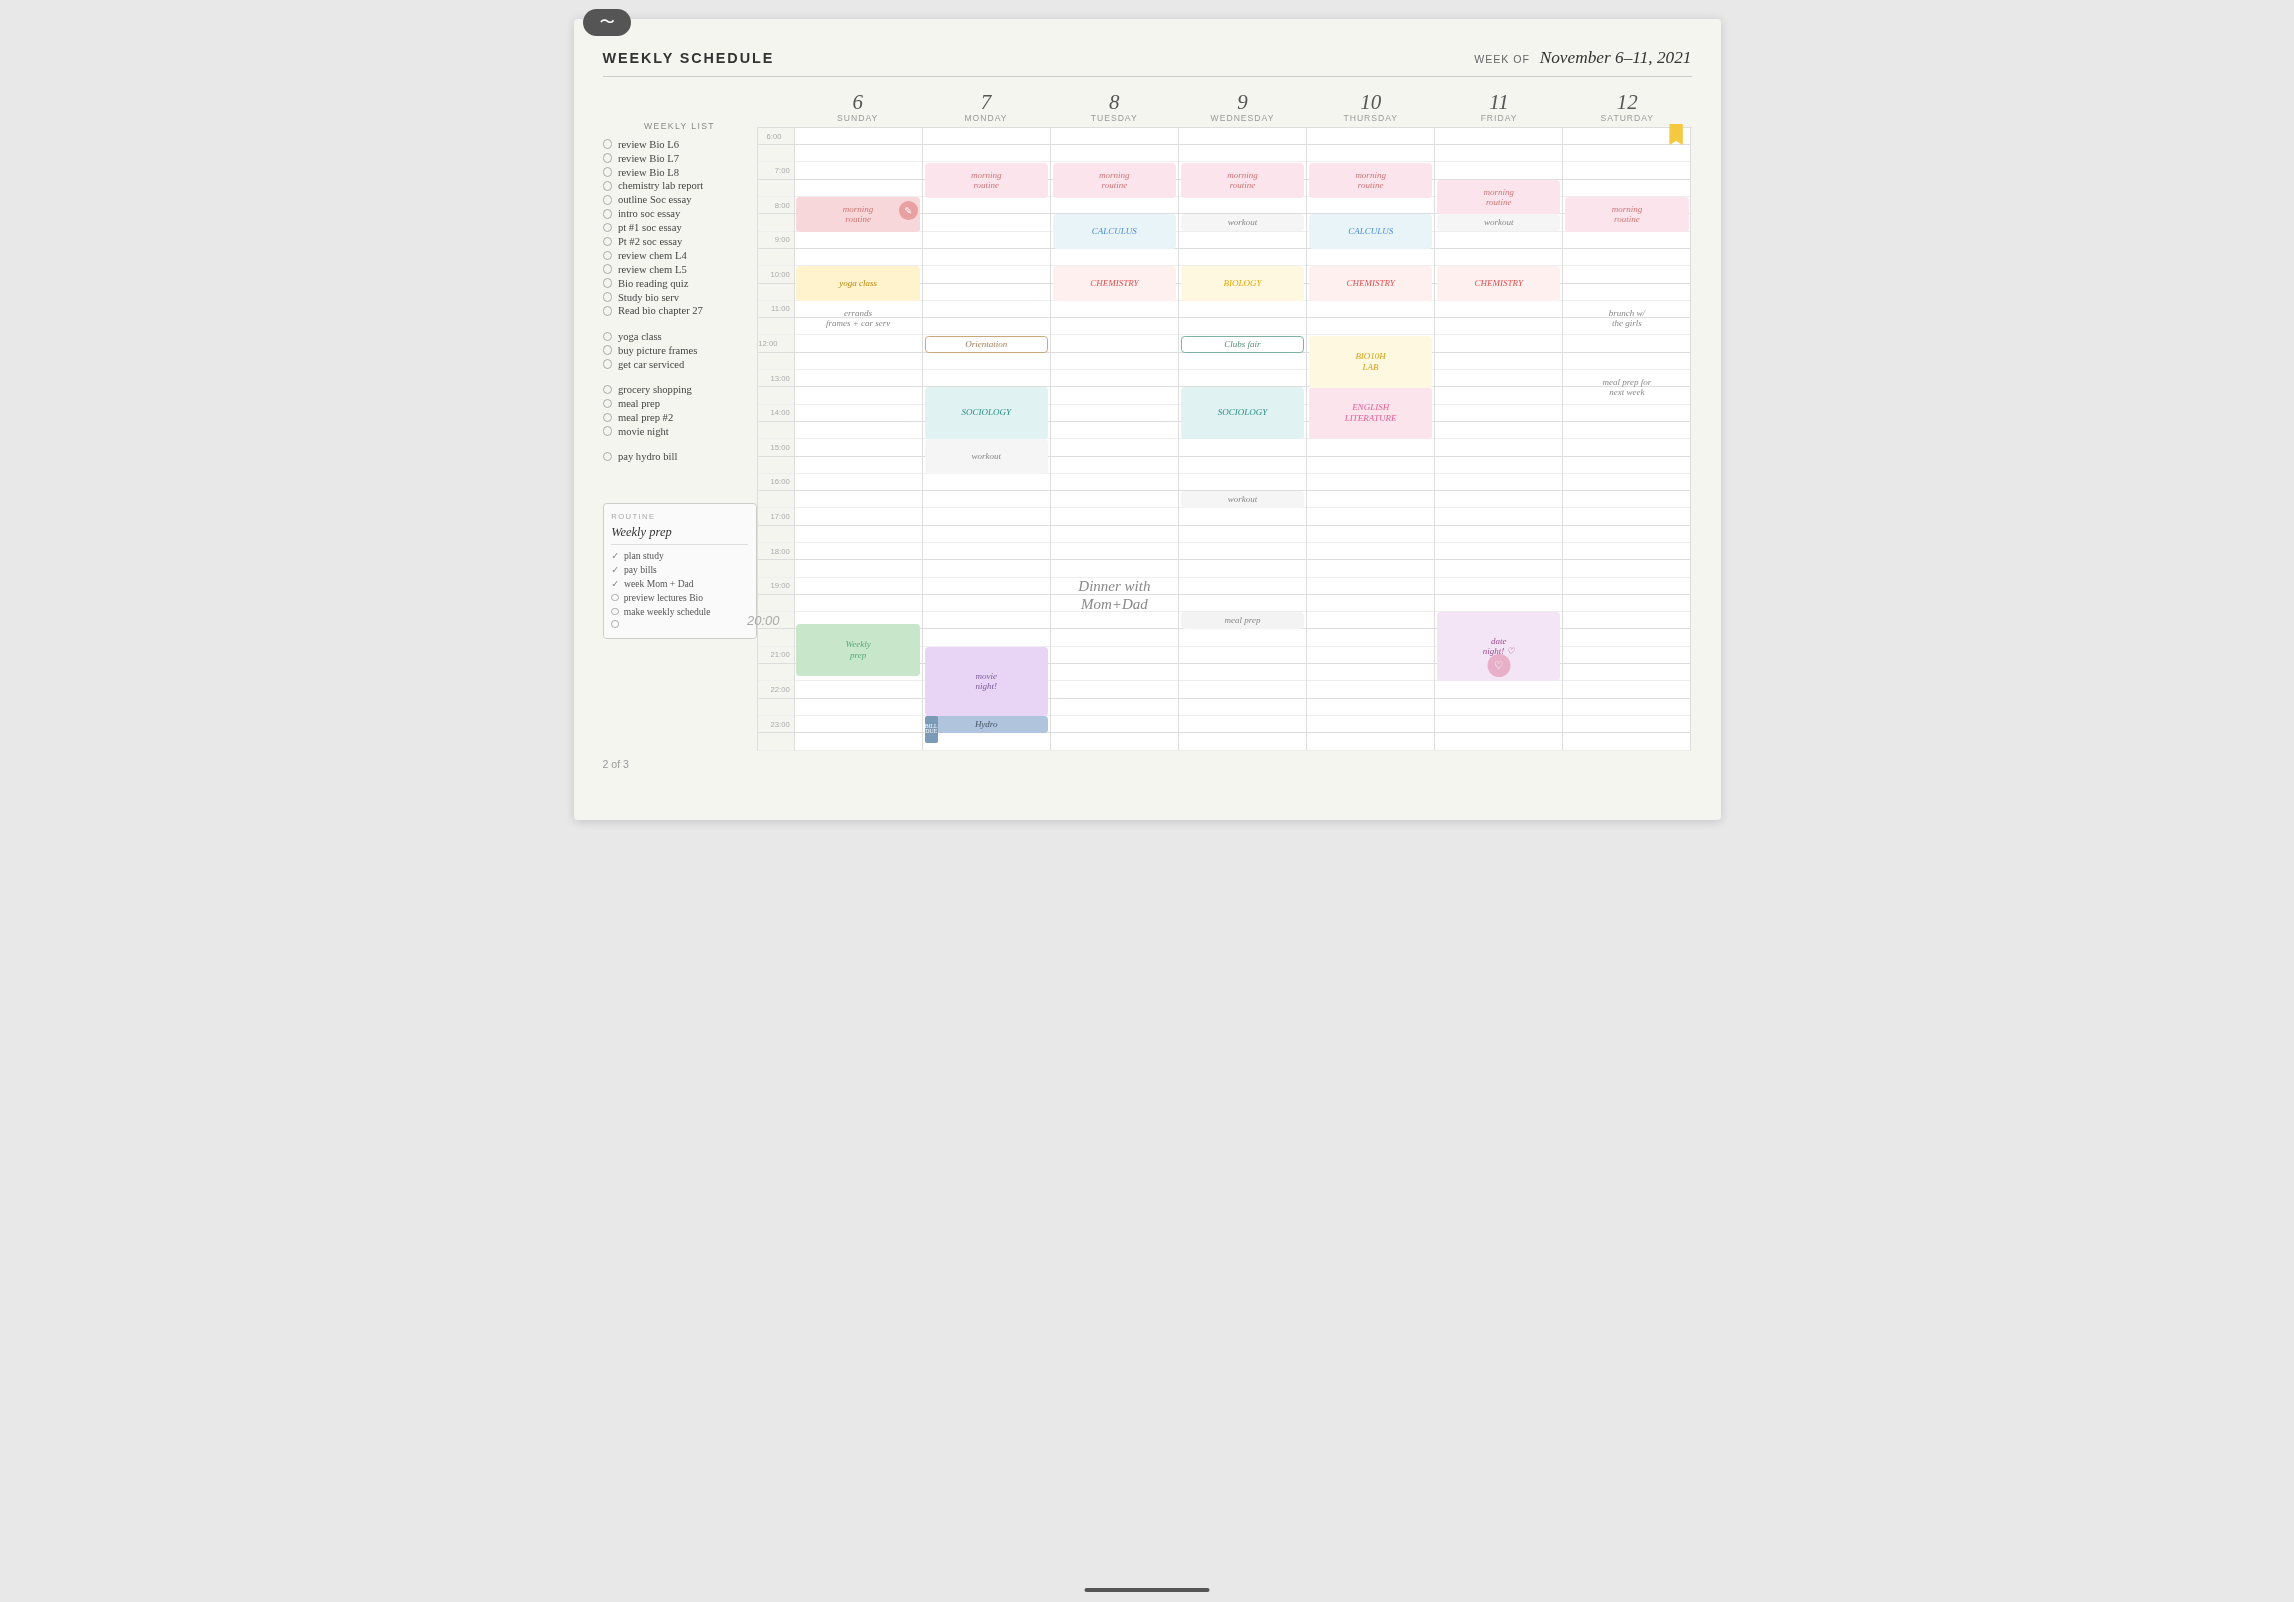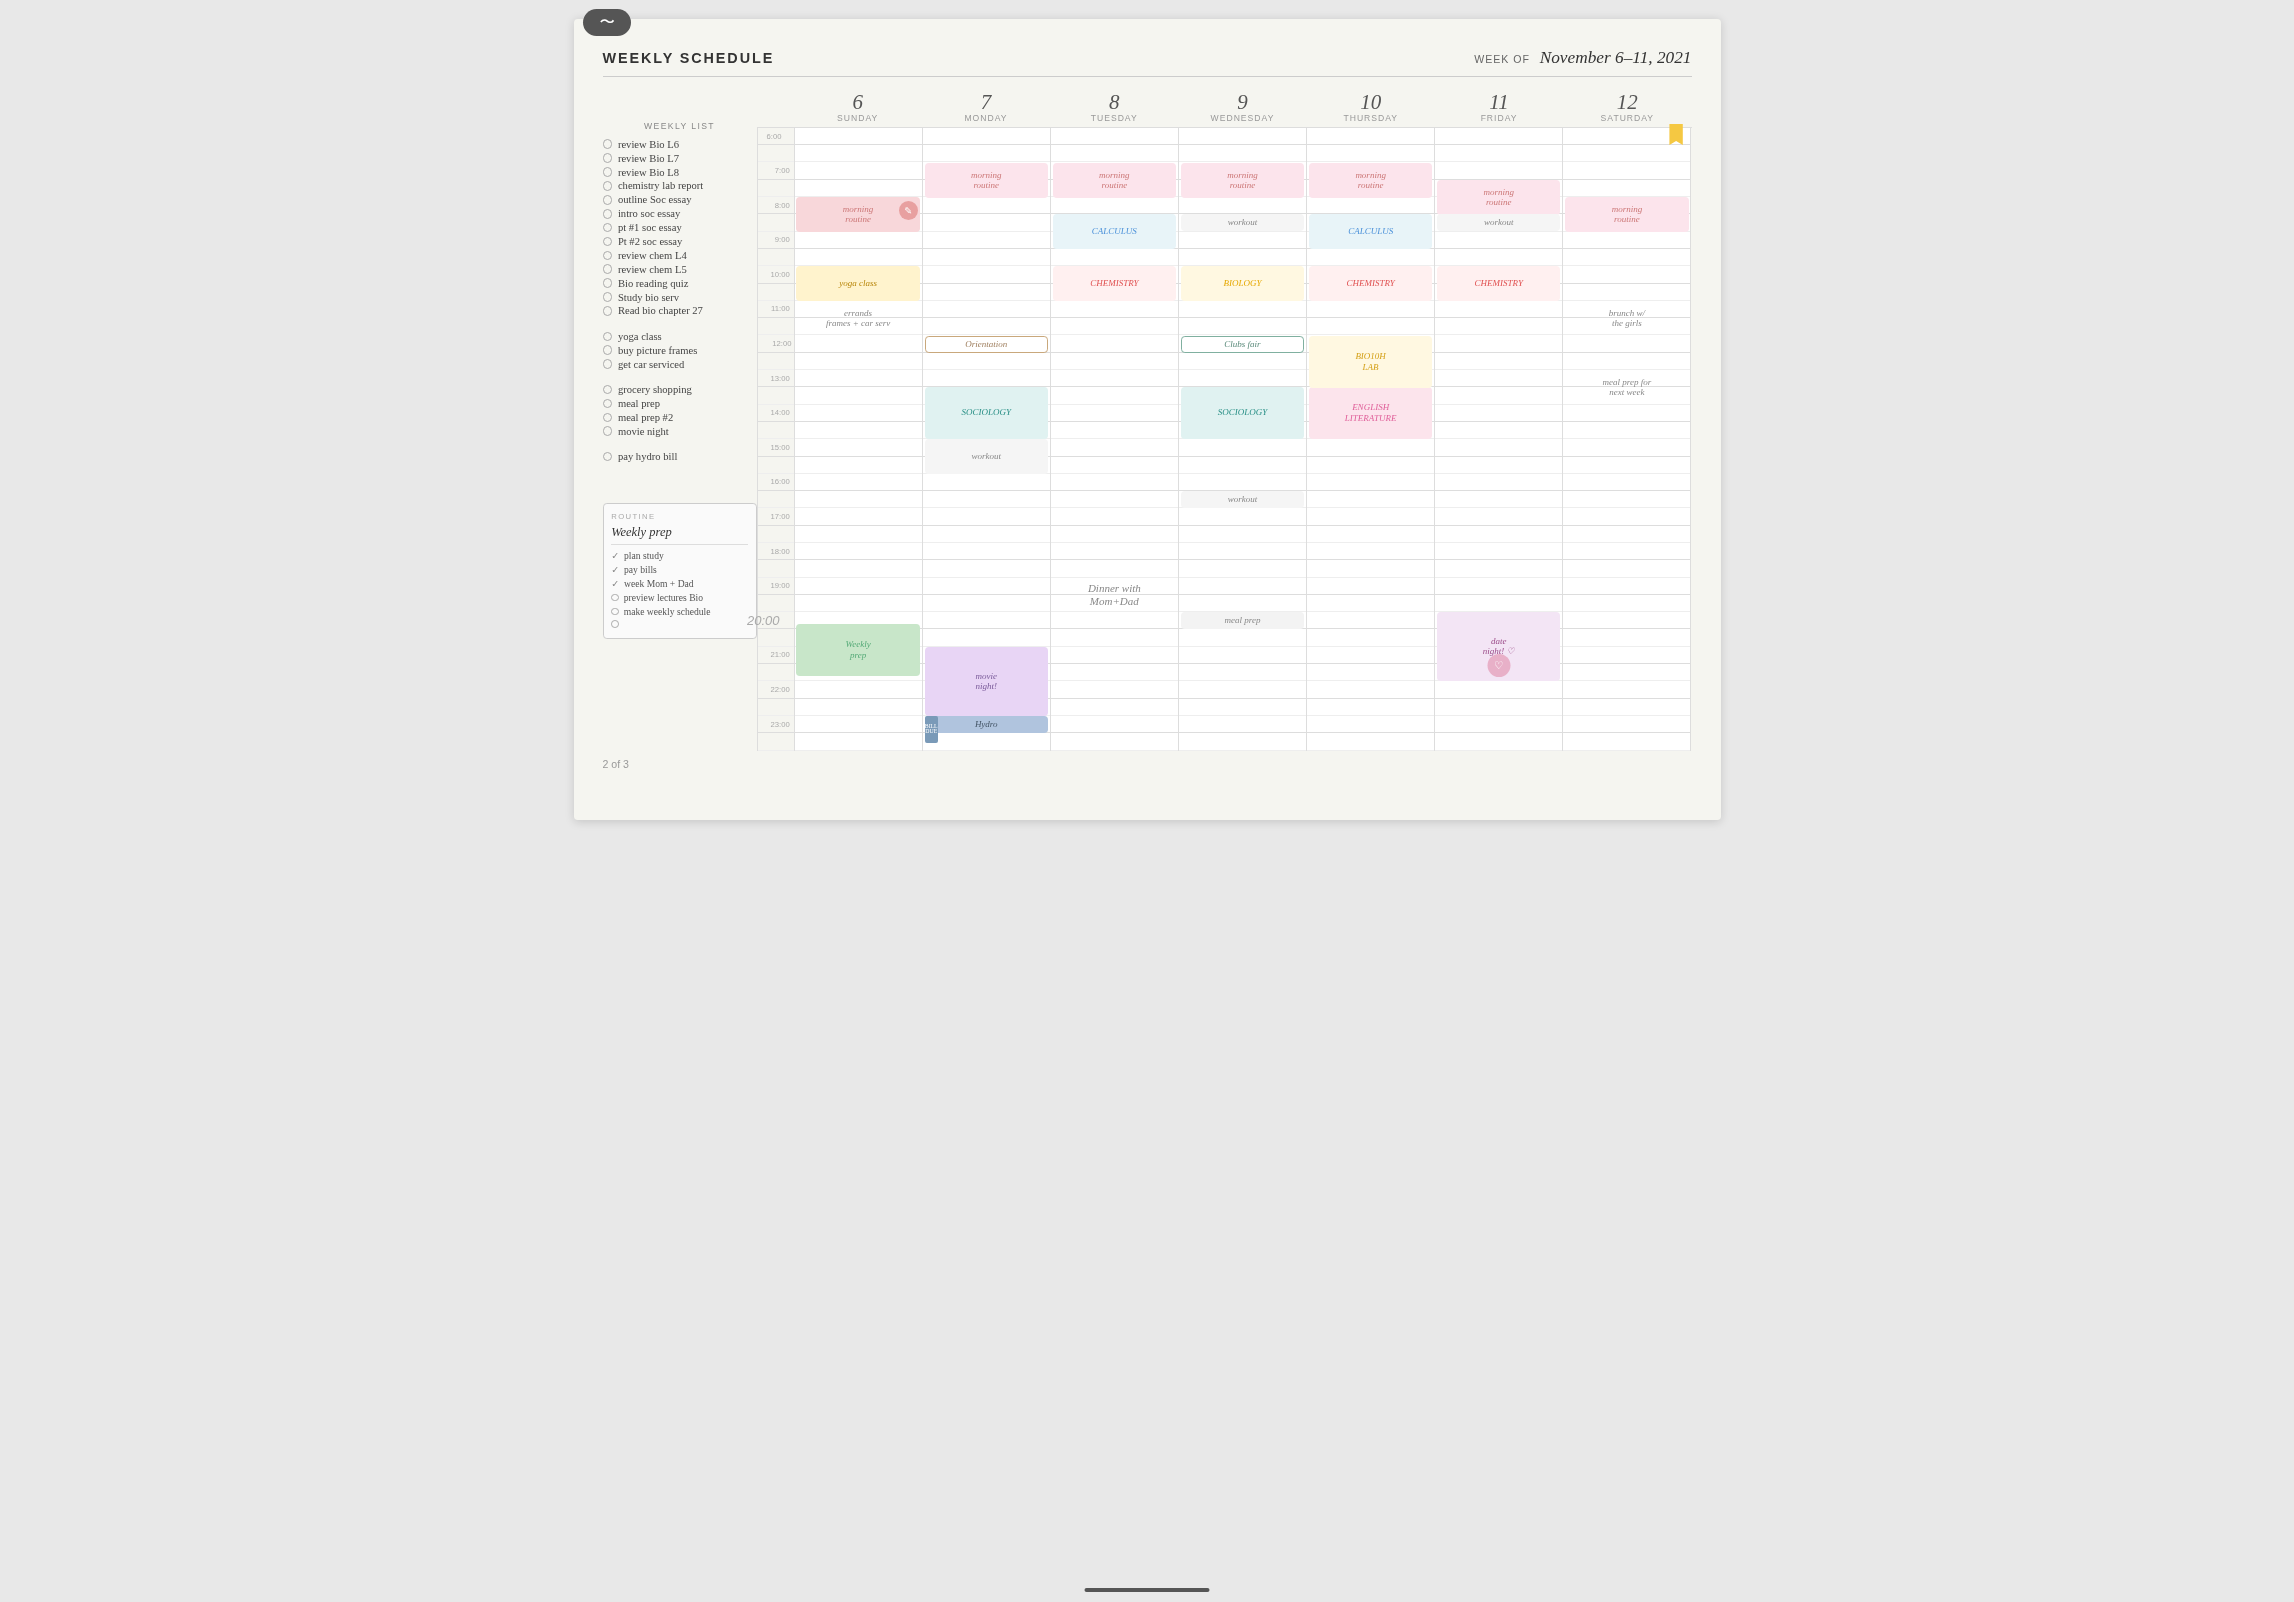--- a/index.html
+++ b/index.html
@@ -380,21 +380,21 @@
             <div style="height: 17.3px; display: flex; align-items: center; justify-content: flex-end; padding-right: 3.8px; font-family: Arial, sans-serif; font-size: 7.7px; color: rgb(170, 170, 170); border-bottom: 1px solid rgb(221, 221, 221);">7:00</div>
             <div style="height: 17.3px; display: flex; align-items: center; justify-content: flex-end; padding-right: 3.8px; font-family: Arial, sans-serif; font-size: 7.7px; color: rgb(170, 170, 170); border-bottom: 1px solid rgb(238, 238, 238);"></div>
             <div style="height: 17.3px; display: flex; align-items: center; justify-content: flex-end; padding-right: 3.8px; font-family: Arial, sans-serif; font-size: 7.7px; color: rgb(170, 170, 170); border-bottom: 1px solid rgb(221, 221, 221);">8:00</div>
             <div style="height: 17.3px; display: flex; align-items: center; justify-content: flex-end; padding-right: 3.8px; font-family: Arial, sans-serif; font-size: 7.7px; color: rgb(170, 170, 170); border-bottom: 1px solid rgb(238, 238, 238);"></div>
             <div style="height: 17.3px; display: flex; align-items: center; justify-content: flex-end; padding-right: 3.8px; font-family: Arial, sans-serif; font-size: 7.7px; color: rgb(170, 170, 170); border-bottom: 1px solid rgb(221, 221, 221);">9:00</div>
             <div style="height: 17.3px; display: flex; align-items: center; justify-content: flex-end; padding-right: 3.8px; font-family: Arial, sans-serif; font-size: 7.7px; color: rgb(170, 170, 170); border-bottom: 1px solid rgb(238, 238, 238);"></div>
             <div style="height: 17.3px; display: flex; align-items: center; justify-content: flex-end; padding-right: 3.8px; font-family: Arial, sans-serif; font-size: 7.7px; color: rgb(170, 170, 170); border-bottom: 1px solid rgb(221, 221, 221);">10:00</div>
             <div style="height: 17.3px; display: flex; align-items: center; justify-content: flex-end; padding-right: 3.8px; font-family: Arial, sans-serif; font-size: 7.7px; color: rgb(170, 170, 170); border-bottom: 1px solid rgb(238, 238, 238);"></div>
             <div style="height: 17.3px; display: flex; align-items: center; justify-content: flex-end; padding-right: 3.8px; font-family: Arial, sans-serif; font-size: 7.7px; color: rgb(170, 170, 170); border-bottom: 1px solid rgb(221, 221, 221);">11:00</div>
             <div style="height: 17.3px; display: flex; align-items: center; justify-content: flex-end; padding-right: 3.8px; font-family: Arial, sans-serif; font-size: 7.7px; color: rgb(170, 170, 170); border-bottom: 1px solid rgb(238, 238, 238);"></div>
-            <div style="height: 17.3px; display: flex; align-items: center; justify-content: flex-end; padding-right: 2px; font-family: Arial, sans-serif; font-size: 7.7px; color: rgb(170, 170, 170); border-bottom: 1px solid rgb(221, 221, 221);">12:00</div>
+            <div style="height: 17.3px; display: flex; align-items: center; justify-content: flex-end; padding-right: 16px; font-family: Arial, sans-serif; font-size: 7.7px; color: rgb(170, 170, 170); border-bottom: 1px solid rgb(221, 221, 221);">12:00</div>
             <div style="height: 17.3px; display: flex; align-items: center; justify-content: flex-end; padding-right: 3.8px; font-family: Arial, sans-serif; font-size: 7.7px; color: rgb(170, 170, 170); border-bottom: 1px solid rgb(238, 238, 238);"></div>
             <div style="height: 17.3px; display: flex; align-items: center; justify-content: flex-end; padding-right: 3.8px; font-family: Arial, sans-serif; font-size: 7.7px; color: rgb(170, 170, 170); border-bottom: 1px solid rgb(221, 221, 221);">13:00</div>
             <div style="height: 17.3px; display: flex; align-items: center; justify-content: flex-end; padding-right: 3.8px; font-family: Arial, sans-serif; font-size: 7.7px; color: rgb(170, 170, 170); border-bottom: 1px solid rgb(238, 238, 238);"></div>
             <div style="height: 17.3px; display: flex; align-items: center; justify-content: flex-end; padding-right: 3.8px; font-family: Arial, sans-serif; font-size: 7.7px; color: rgb(170, 170, 170); border-bottom: 1px solid rgb(221, 221, 221);">14:00</div>
             <div style="height: 17.3px; display: flex; align-items: center; justify-content: flex-end; padding-right: 3.8px; font-family: Arial, sans-serif; font-size: 7.7px; color: rgb(170, 170, 170); border-bottom: 1px solid rgb(238, 238, 238);"></div>
             <div style="height: 17.3px; display: flex; align-items: center; justify-content: flex-end; padding-right: 3.8px; font-family: Arial, sans-serif; font-size: 7.7px; color: rgb(170, 170, 170); border-bottom: 1px solid rgb(221, 221, 221);">15:00</div>
             <div style="height: 17.3px; display: flex; align-items: center; justify-content: flex-end; padding-right: 3.8px; font-family: Arial, sans-serif; font-size: 7.7px; color: rgb(170, 170, 170); border-bottom: 1px solid rgb(238, 238, 238);"></div>
             <div style="height: 17.3px; display: flex; align-items: center; justify-content: flex-end; padding-right: 3.8px; font-family: Arial, sans-serif; font-size: 7.7px; color: rgb(170, 170, 170); border-bottom: 1px solid rgb(221, 221, 221);">16:00</div>
             <div style="height: 17.3px; display: flex; align-items: center; justify-content: flex-end; padding-right: 3.8px; font-family: Arial, sans-serif; font-size: 7.7px; color: rgb(170, 170, 170); border-bottom: 1px solid rgb(238, 238, 238);"></div>
             <div style="height: 17.3px; display: flex; align-items: center; justify-content: flex-end; padding-right: 3.8px; font-family: Arial, sans-serif; font-size: 7.7px; color: rgb(170, 170, 170); border-bottom: 1px solid rgb(221, 221, 221);">17:00</div>
@@ -539,21 +539,21 @@
             <div style="height: 17.3px; border-bottom: 1px solid rgb(221, 221, 221); background: white;"></div>
             <div style="height: 17.3px; border-bottom: 1px solid rgb(238, 238, 238); background: white;"></div>
             <div style="height: 17.3px; border-bottom: 1px solid rgb(221, 221, 221); background: white;"></div>
             <div style="height: 17.3px; border-bottom: 1px solid rgb(238, 238, 238); background: white;"></div>
             <div style="height: 17.3px; border-bottom: 1px solid rgb(221, 221, 221); background: white;"></div>
             <div style="height: 17.3px; border-bottom: 1px solid rgb(238, 238, 238); background: white;"></div>
             <div style="position: absolute; top: 35px; left: 1.9px; right: 1.9px; height: 35px; border-radius: 3.8px; background: rgb(252, 228, 236); color: rgb(204, 119, 119); display: flex; align-items: center; justify-content: center; text-align: center; font-family: Georgia, serif; font-style: italic; font-size: 9px; line-height: 1.2; padding: 1.9px; white-space: pre-line; z-index: 2;">morning
 routine</div>
             <div style="position: absolute; top: 86px; left: 1.9px; right: 1.9px; height: 35px; border-radius: 3.8px; background: rgb(232, 244, 248); color: rgb(74, 144, 217); display: flex; align-items: center; justify-content: center; text-align: center; font-family: Georgia, serif; font-style: italic; font-size: 9px; line-height: 1.2; padding: 1.9px; white-space: pre-line; z-index: 2;">CALCULUS</div>
             <div style="position: absolute; top: 138px; left: 1.9px; right: 1.9px; height: 35px; border-radius: 3.8px; background: rgb(255, 240, 240); color: rgb(224, 80, 80); display: flex; align-items: center; justify-content: center; text-align: center; font-family: Georgia, serif; font-style: italic; font-size: 9px; line-height: 1.2; padding: 1.9px; white-space: pre-line; z-index: 2;">CHEMISTRY</div>
-            <div style="position: absolute; top: 450px; left: 1.9px; right: 1.9px; height: 35px; border-radius: 3.8px; background: transparent; color: rgb(136, 136, 136); display: flex; align-items: center; justify-content: center; text-align: center; font-family: Georgia, serif; font-style: italic; font-size: 11px; line-height: 1.2; padding: 1.9px; white-space: pre-line; z-index: 2;">Dinner with
+            <div style="position: absolute; top: 450px; left: 1.9px; right: 1.9px; height: 35px; border-radius: 3.8px; background: transparent; color: rgb(136, 136, 136); display: flex; align-items: center; justify-content: center; text-align: center; font-family: Georgia, serif; font-style: italic; font-size: 15px; line-height: 1.2; padding: 1.9px; white-space: pre-line; z-index: 2;">Dinner with
 Mom+Dad</div>
           </div>
           <div style="position: relative; border-right: 1px solid rgb(221, 221, 221);">
             <div style="height: 17.3px; border-bottom: 1px solid rgb(221, 221, 221); background: white;"></div>
             <div style="height: 17.3px; border-bottom: 1px solid rgb(238, 238, 238); background: white;"></div>
             <div style="height: 17.3px; border-bottom: 1px solid rgb(221, 221, 221); background: white;"></div>
             <div style="height: 17.3px; border-bottom: 1px solid rgb(238, 238, 238); background: white;"></div>
             <div style="height: 17.3px; border-bottom: 1px solid rgb(221, 221, 221); background: white;"></div>
             <div style="height: 17.3px; border-bottom: 1px solid rgb(238, 238, 238); background: white;"></div>
             <div style="height: 17.3px; border-bottom: 1px solid rgb(221, 221, 221); background: white;"></div>

